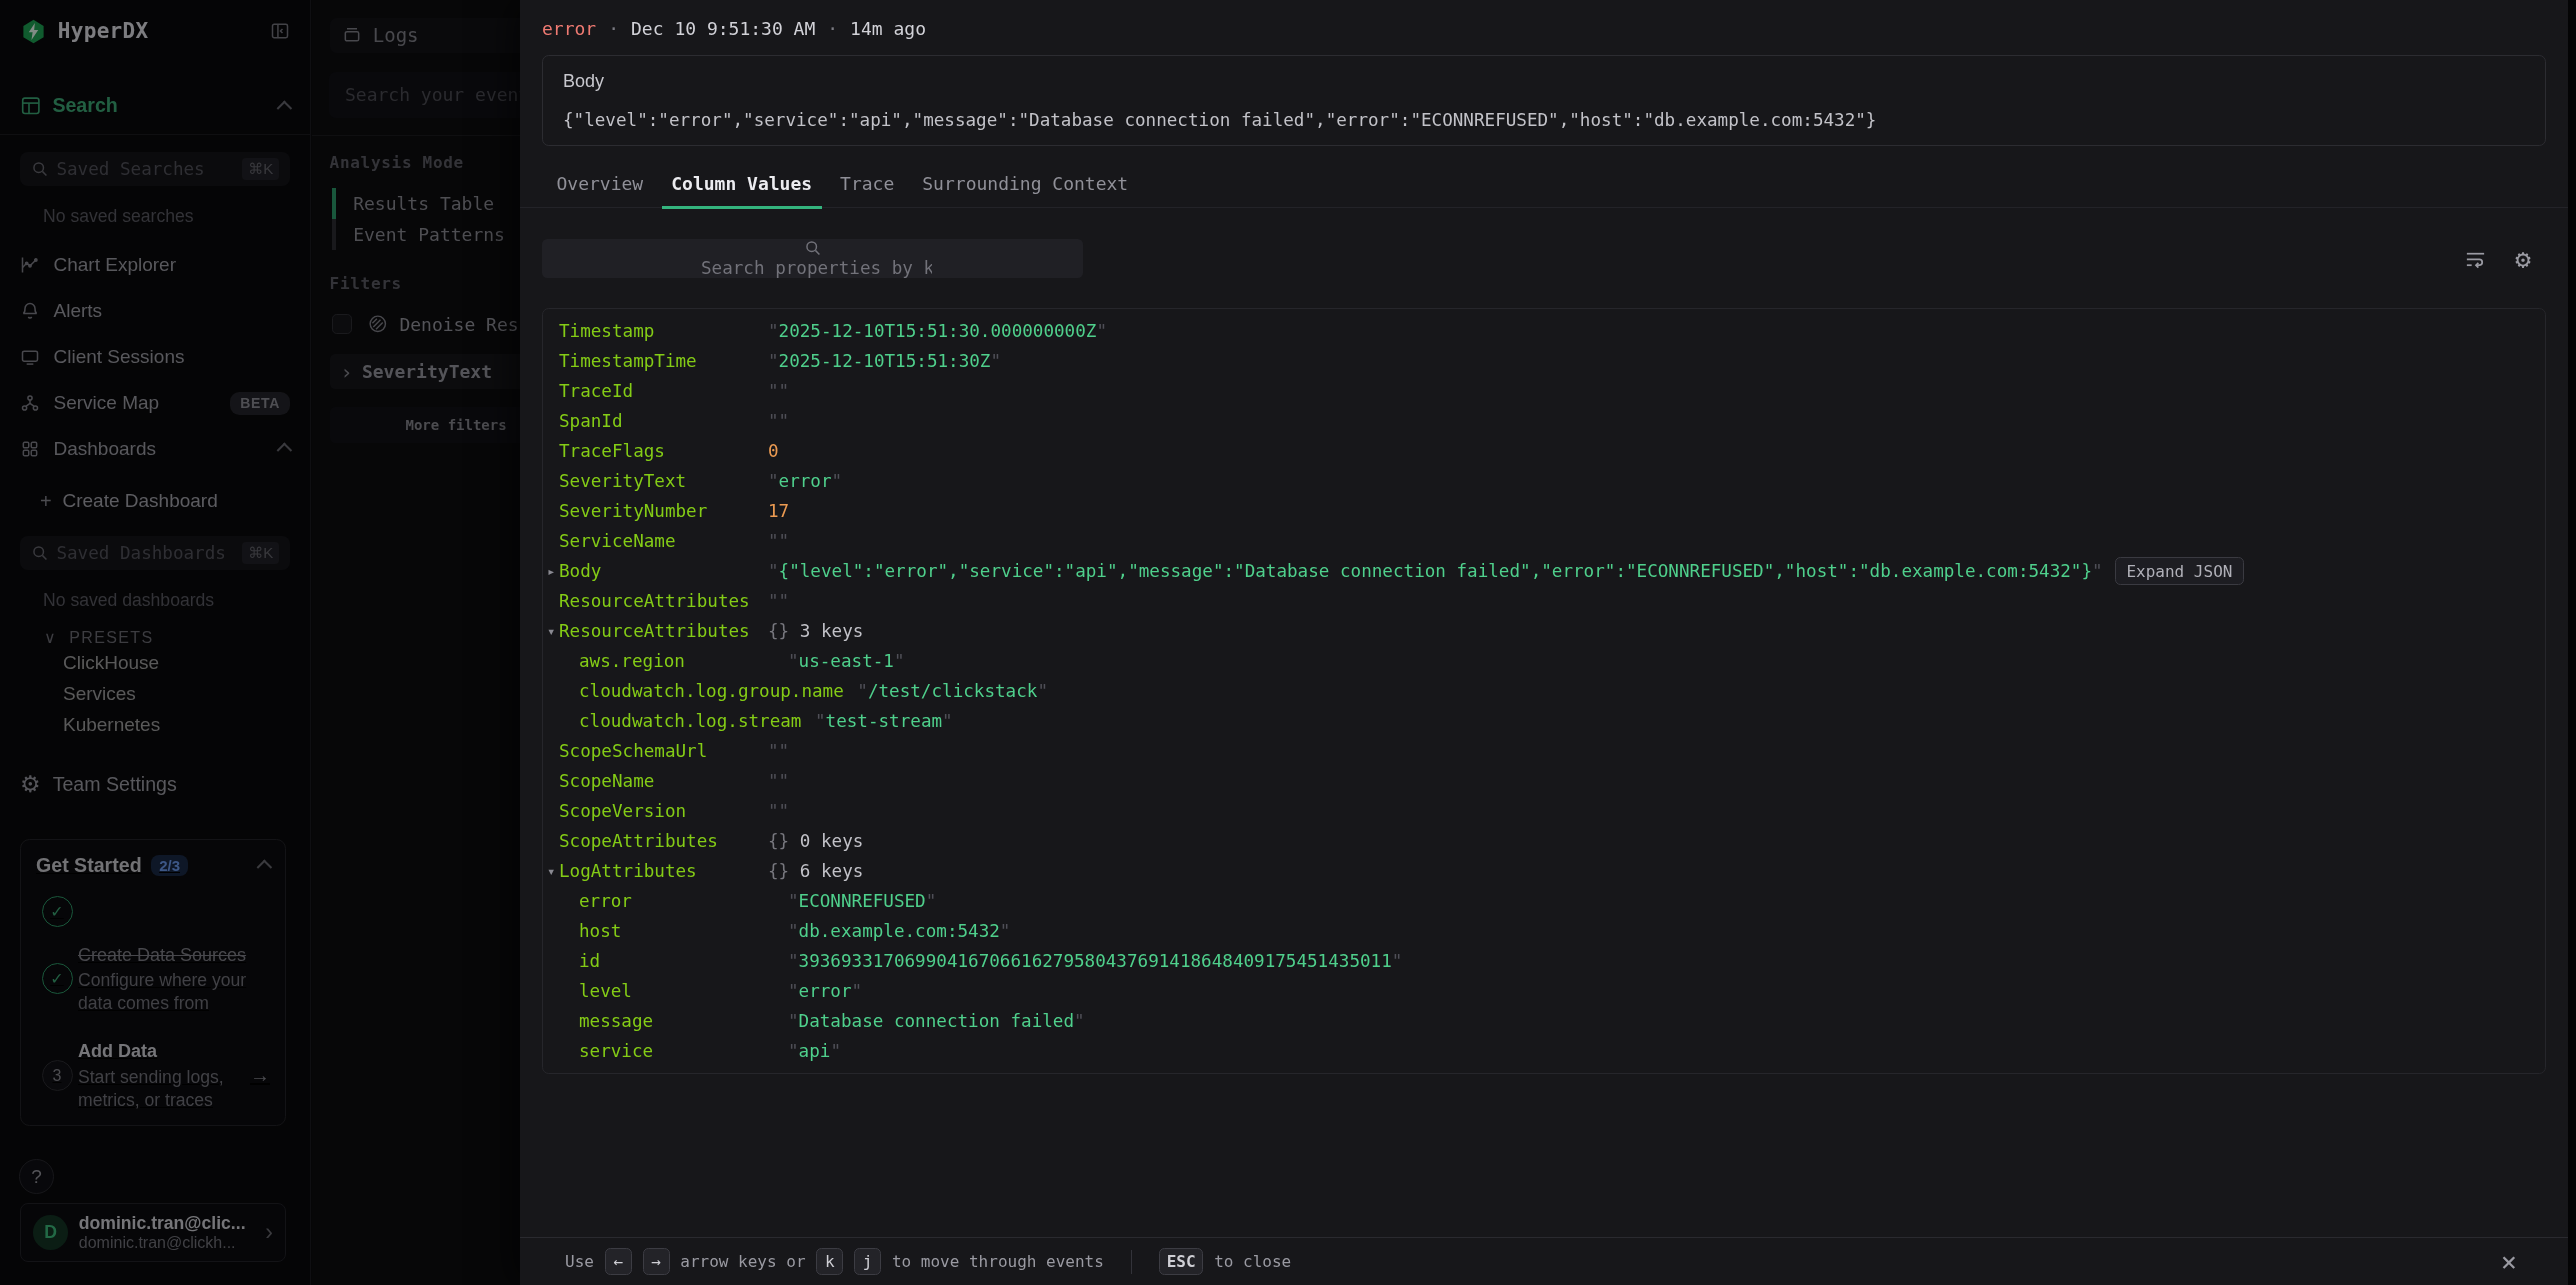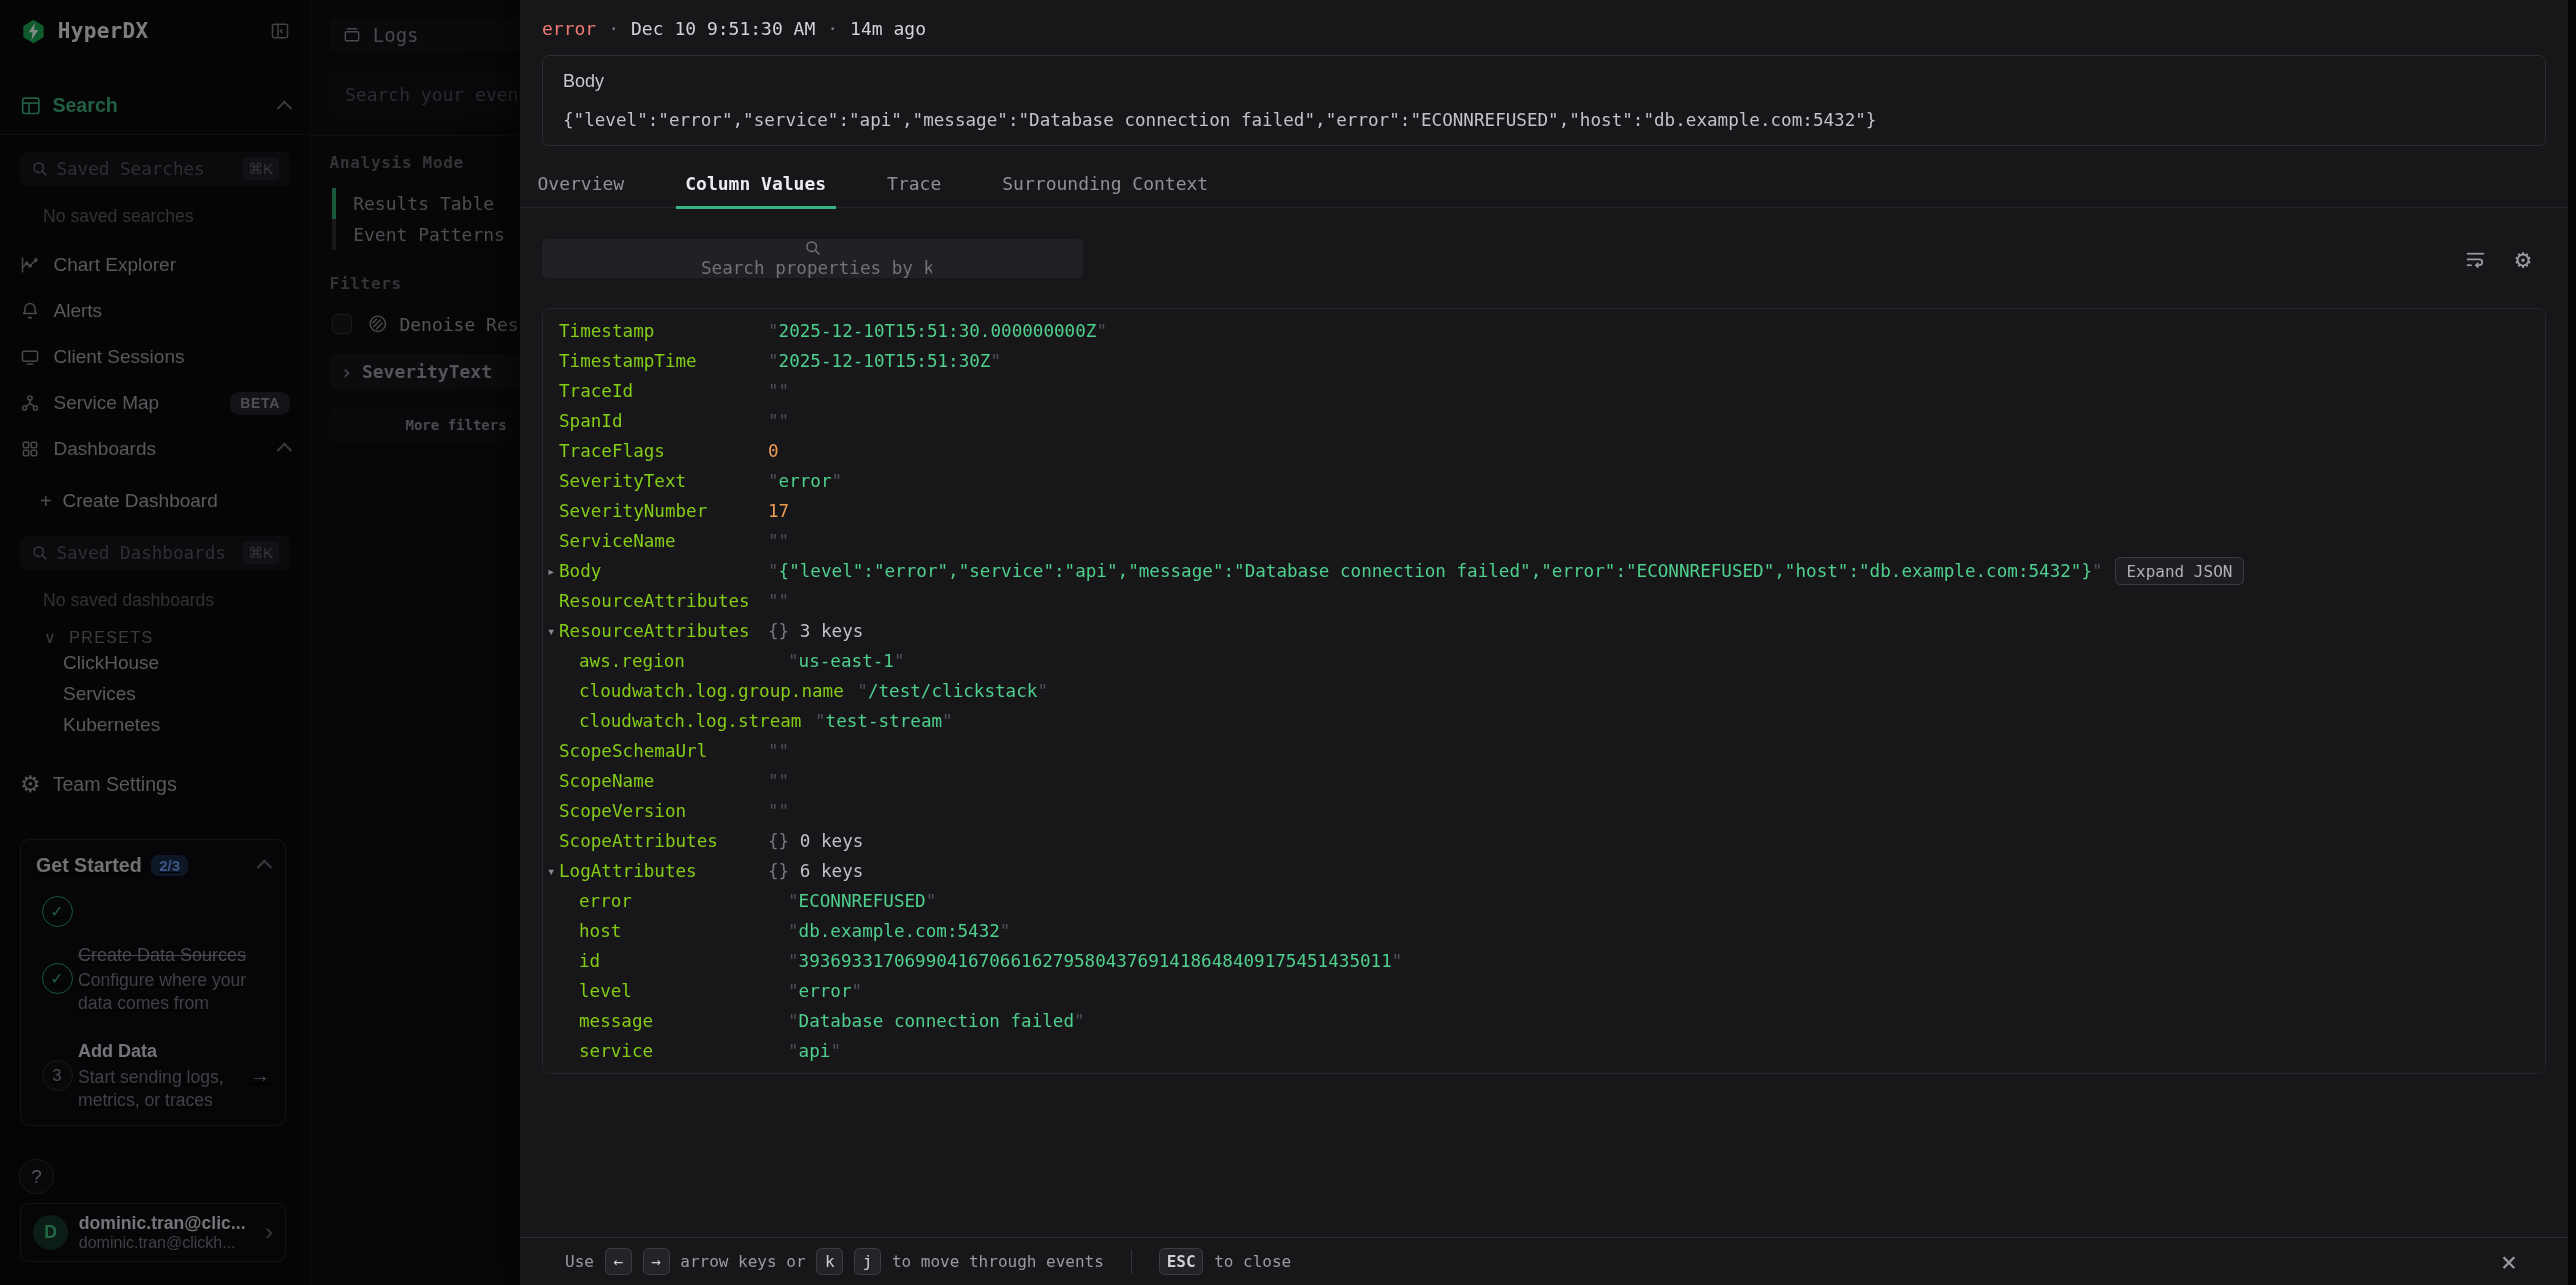--- a/index.html
+++ b/index.html
@@ -106,21 +106,21 @@
     z-index:100; box-shadow:-6.8px 0 34px rgba(0,0,0,.6); padding:0 22px;
     font-family:"DejaVu Sans Mono","Liberation Mono",monospace; }
   .m-head { display:flex; align-items:center; padding-top:17.6px; font-size:18px; gap:12px; }
   .m-sev { color:#ef7a72; }
   .m-dot { color:#7a7a82; }
   .m-time,.m-age { color:#d2d2d8; }
   .body-panel { margin-top:16px; height:91px; border:0.7px solid #2c2c31; border-radius:6.8px;
     padding:15px 20px; display:flex; flex-direction:column; justify-content:space-between; }
   .body-label { font-size:18px; color:#c8c8ce; font-family:"Liberation Sans",sans-serif; }
   .body-json { font-size:17.6px; color:#c2c2c8; white-space:nowrap; overflow:hidden; }
-  .tabs { display:flex; gap:42px; margin:0 -22px; padding:27px 22px 0 8px; border-bottom:1.4px solid #232328;align-items:center; }
+  .tabs { display:flex; gap:9px; margin:0 -22px; padding:27px 22px 0 27px; border-bottom:1.4px solid #232328;align-items:center; }
   .tab { font-size:18px; color:#909098; padding:0 9.5px 12px 9.5px; border-bottom:3.4px solid transparent;
     margin-bottom:-1.4px; }
   .tab.active { color:#ececf0; font-weight:bold; border-bottom-color:#34b47e; }
   .props-toolbar { display:flex; align-items:center; margin-top:31px; }
   .props-search { display:flex; align-items:center; width:541px; height:39px; background:#202025;
     border-radius:5.4px; padding:0 10.8px;flex-direction:column; }
   .props-search input { flex:1; background:transparent; border:0; outline:none; font:inherit;
     font-size:17.6px; color:#c0c0c6; margin-left:8px; }
   .props-search input::placeholder { color:#72727a; }
   .toolbar-icons { margin-left:auto; display:flex; align-items:center; gap:28px; padding-right:15px; }

